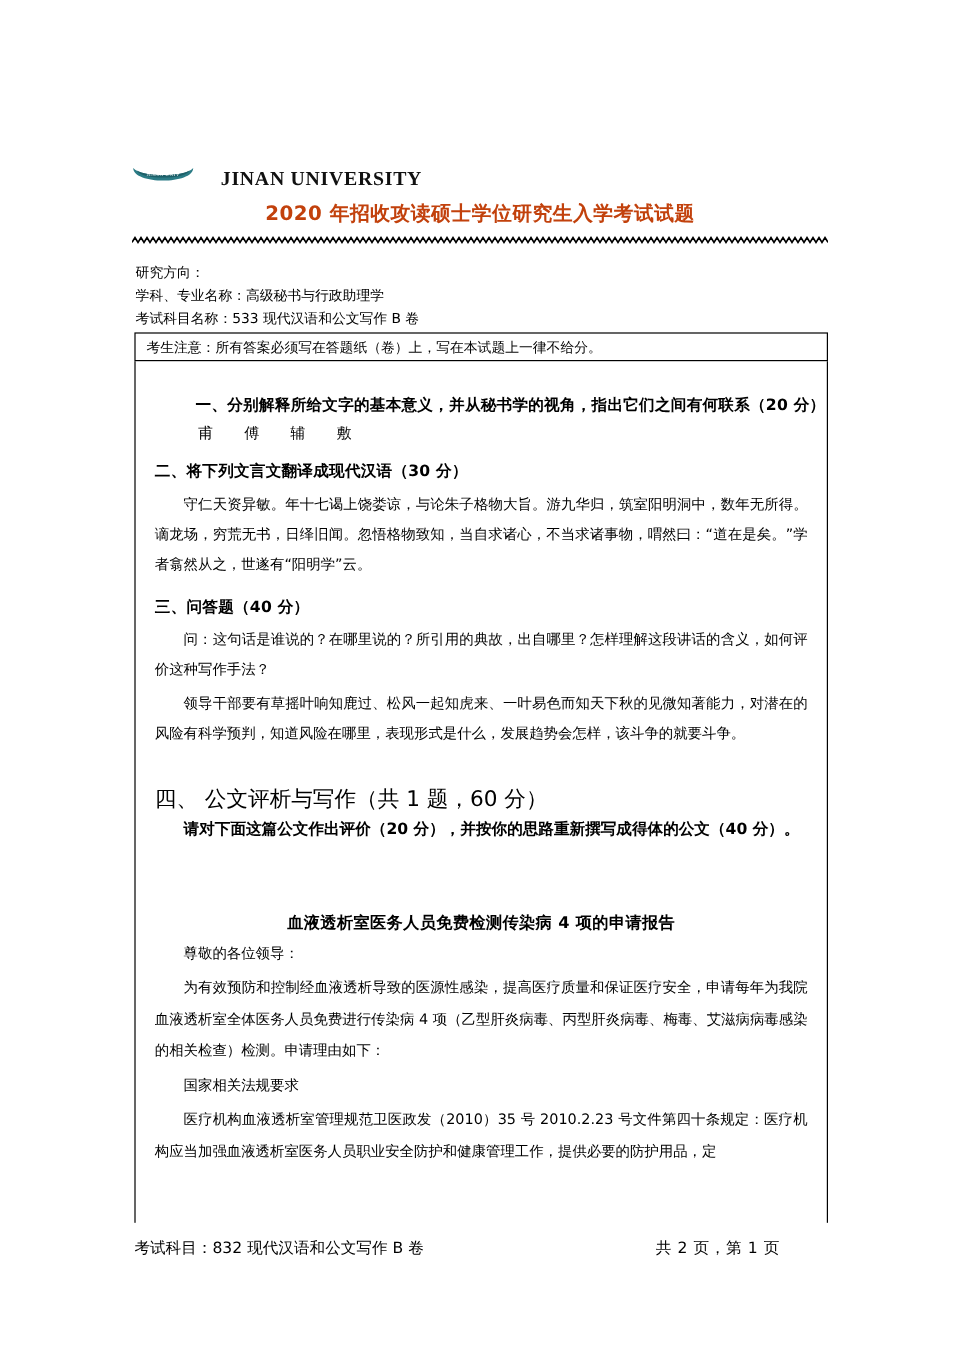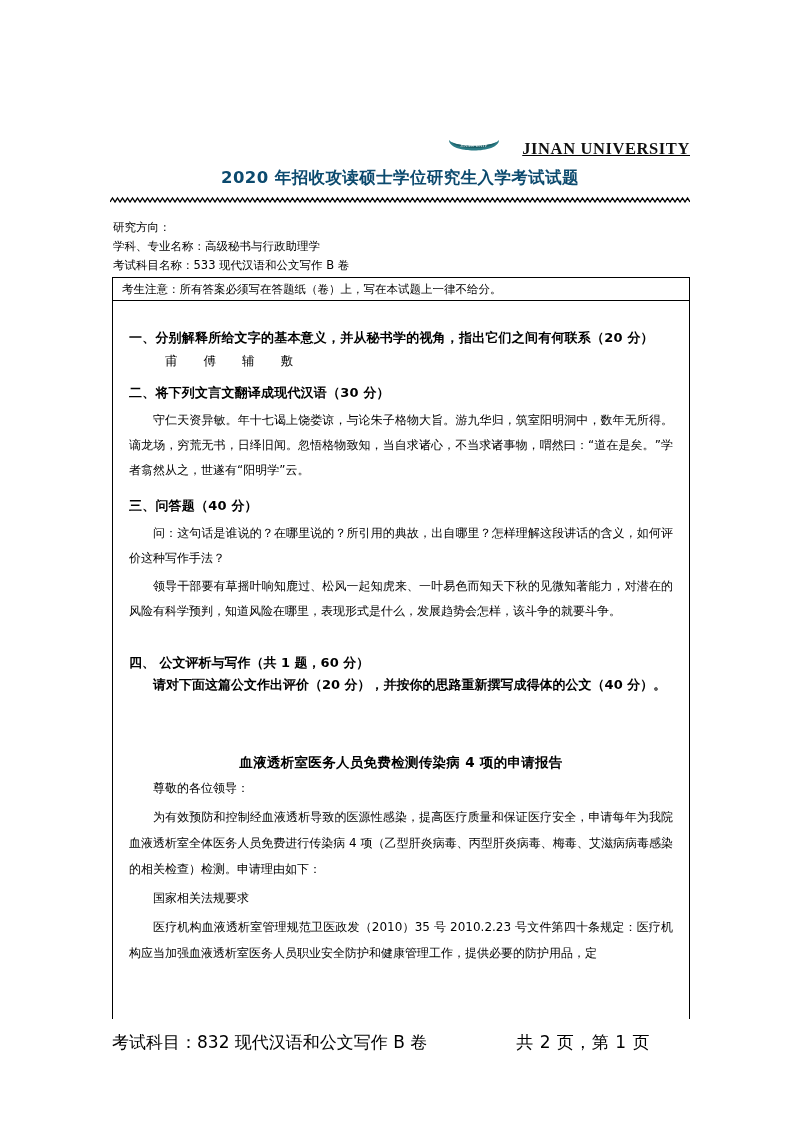--- a/index.html
+++ b/index.html
@@ -24,24 +24,23 @@
 
   
   .masthead {
     position: absolute;
     left: 110px; top: 134px;
     width: 580px;
   }
   .uni-row {
     display: flex;
     align-items: center;
-    justify-content: flex-end;
+    justify-content: flex-start;
     gap: 22px;
     height: 30px;
-    text-decoration: underline;
   }
   .logo {
     width: 52px; height: 22px;
     position: relative;
     display: inline-block;
   }
   .logo svg { display: block; }
   .uni-name {
     font-family: "Liberation Serif", "DejaVu Serif", serif;
     font-size: 16.5px;
@@ -50,21 +49,21 @@
     color: #111;
     white-space: nowrap;
   }
   .exam-title {
     text-align: center;
     font-family: "DejaVu Sans", sans-serif;
     font-size: 16.5px;
     font-weight: bold;
     letter-spacing: 0.4px;
     margin-top: 3px;
-    color: #0c4a6e;
+    color: #c2410c;
   }
   .wavy-rule {
     margin-top: 7px;
     width: 580px; height: 8px;
     overflow: hidden;
   }
   .wavy-rule svg { display: block; }
 
   
   .meta {
@@ -101,39 +100,39 @@
     overflow: hidden;
   }
 
   .sec-head {
     font-size: 13px;
     font-weight: bold;
     margin: 14px 0 6px 0;
     letter-spacing: 0.2px;
     white-space: nowrap;
   }
-  .sec-head.first { margin-top: 12px; }
+  .sec-head.first { margin-top: 12px; margin-left: 34px; }
 
   .chars-line {
     font-size: 12.5px;
     letter-spacing: 11px;
     margin: 6px 0 0 36px;
   }
 
   .para {
     font-size: 12px;
     line-height: 25px;
     text-indent: 24px;
     text-align: justify;
     margin: 3px 0 0 0;
   }
 
   .sec4-head {
-    font-size: 13px;
-    font-weight: bold;
+    font-size: 18px;
+    font-weight: normal;
     margin-top: 30px;
     white-space: nowrap;
   }
   .sec4-sub {
     font-size: 13px;
     font-weight: bold;
     margin-top: 4px;
     margin-left: 24px;
     white-space: nowrap;
   }
@@ -150,21 +149,21 @@
   }
   .doc-body .para { line-height: 26px; }
 
   
   .footer {
     position: absolute;
     left: 112px; top: 1031px;
     width: 578px;
     display: flex;
     justify-content: space-between;
-    font-size: 17px;
+    font-size: 13px;
     align-items: flex-end;
   }
   .footer-right { letter-spacing: 0.5px; padding-right: 40px; }
 </style>
 </head>
 <body>
 
 <div class="page">
 
   <div class="masthead">

